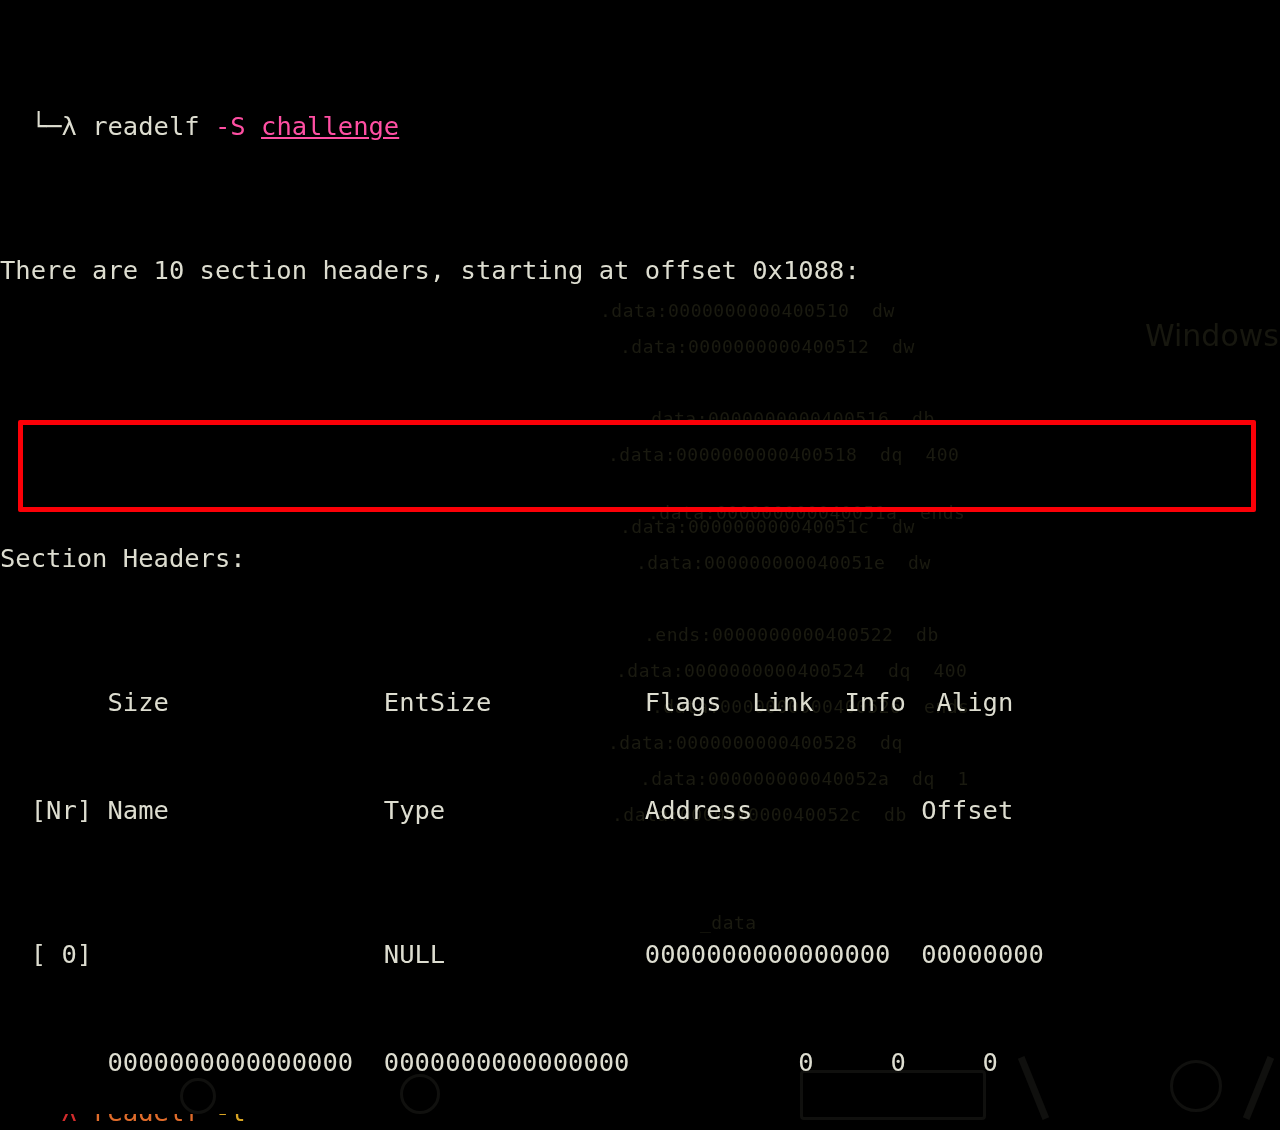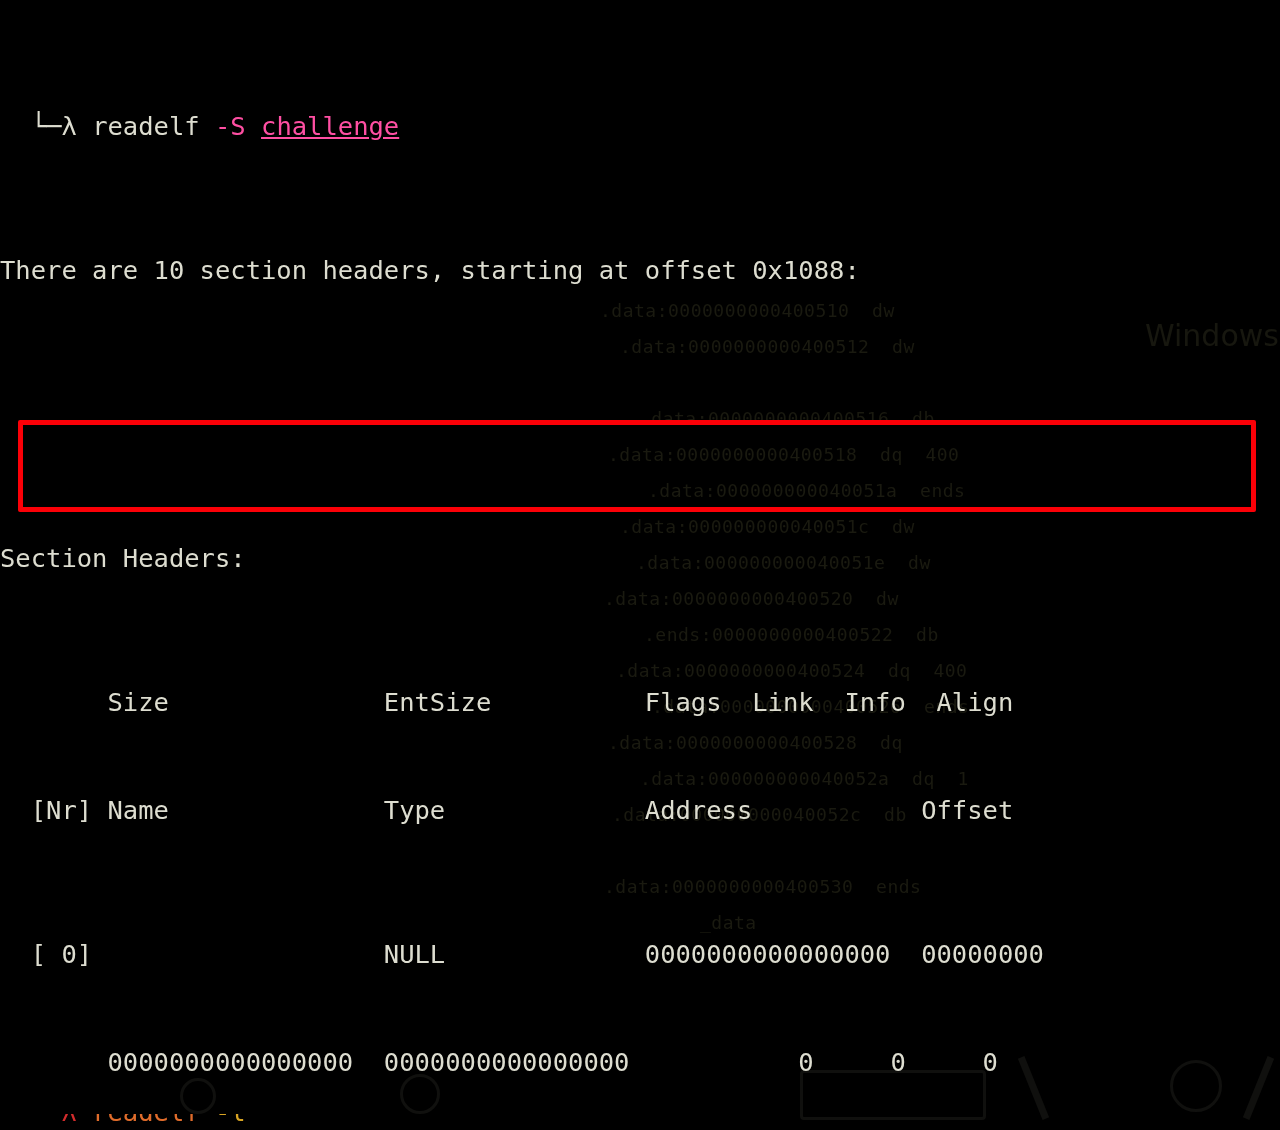--- a/index.html
+++ b/index.html
@@ -108,31 +108,29 @@
 </style>
 </head>
 <body>
 
 <div id="ghost-layer">
   <div class="ghost-word" style="left:1145px; top:318px;">Windows</div>
   <div class="ghost-line" style="left:600px;  top:300px;">.data:0000000000400510  dw</div>
   <div class="ghost-line" style="left:620px;  top:336px;">.data:0000000000400512  dw</div>
   <div class="ghost-line" style="left:640px;  top:408px;">.data:0000000000400516  db</div>
   <div class="ghost-line" style="left:608px;  top:444px;">.data:0000000000400518  dq  400</div>
-  <div class="ghost-line" style="left:648px;  top:480px;">.data:000000000040051a  ends</div>
+  <div class="ghost-line" style="left:648px;  top:502px;">.data:000000000040051a  ends</div>
   <div class="ghost-line" style="left:620px;  top:516px;">.data:000000000040051c  dw</div>
   <div class="ghost-line" style="left:636px;  top:552px;">.data:000000000040051e  dw</div>
-  <div class="ghost-line" style="left:604px;  top:588px;">.data:0000000000400520  dw</div>
   <div class="ghost-line" style="left:644px;  top:624px;">.ends:0000000000400522  db</div>
   <div class="ghost-line" style="left:616px;  top:660px;">.data:0000000000400524  dq  400</div>
   <div class="ghost-line" style="left:652px;  top:696px;">.data:0000000000400526  ends</div>
   <div class="ghost-line" style="left:608px;  top:732px;">.data:0000000000400528  dq</div>
   <div class="ghost-line" style="left:640px;  top:768px;">.data:000000000040052a  dq  1</div>
   <div class="ghost-line" style="left:612px;  top:804px;">.data:000000000040052c  db</div>
-  <div class="ghost-line" style="left:604px;  top:876px;">.data:0000000000400530  ends</div>
   <div class="ghost-line" style="left:700px;  top:912px;">_data</div>
   <div class="ghost-shape" style="left:800px; top:1070px; width:180px; height:44px; border-radius:4px;"></div>
   <div class="ghost-shape" style="left:1170px; top:1060px; width:46px; height:46px; border-radius:50%;"></div>
   <div class="ghost-shape" style="left:1030px; top:1055px; width:0; height:60px; border-left-width:4px; transform:rotate(-22deg);"></div>
   <div class="ghost-shape" style="left:1255px; top:1055px; width:0; height:60px; border-left-width:4px; transform:rotate(22deg);"></div>
   <div class="ghost-shape" style="left:180px; top:1078px; width:30px; height:30px; border-radius:50%;"></div>
   <div class="ghost-shape" style="left:400px; top:1074px; width:34px; height:34px; border-radius:50%;"></div>
 </div>
 
 <div id="terminal">

